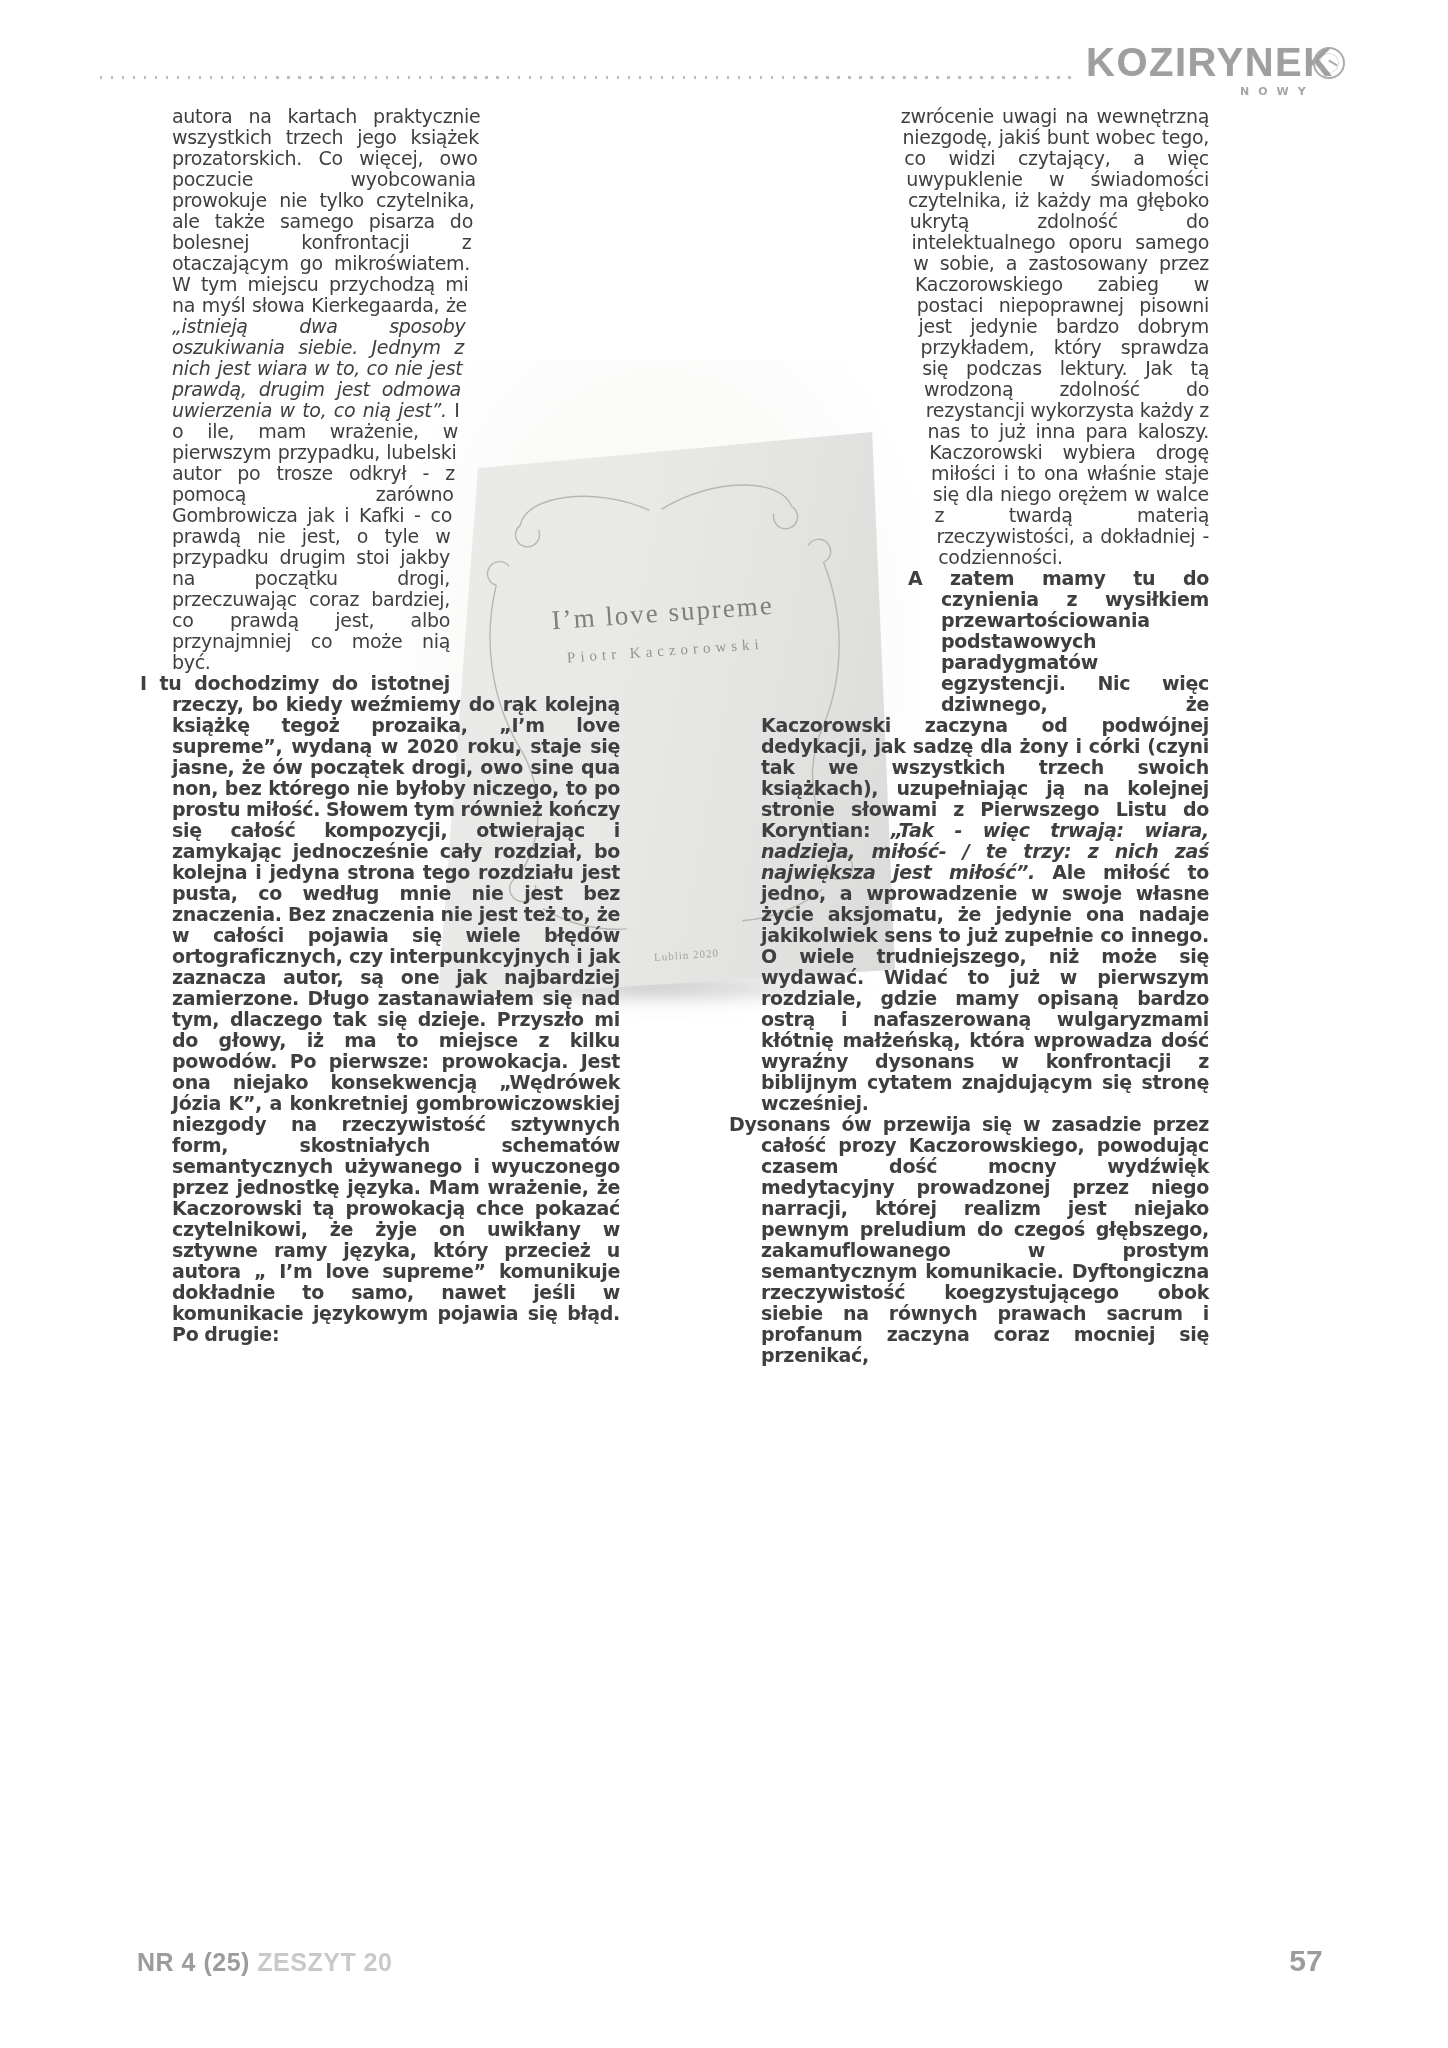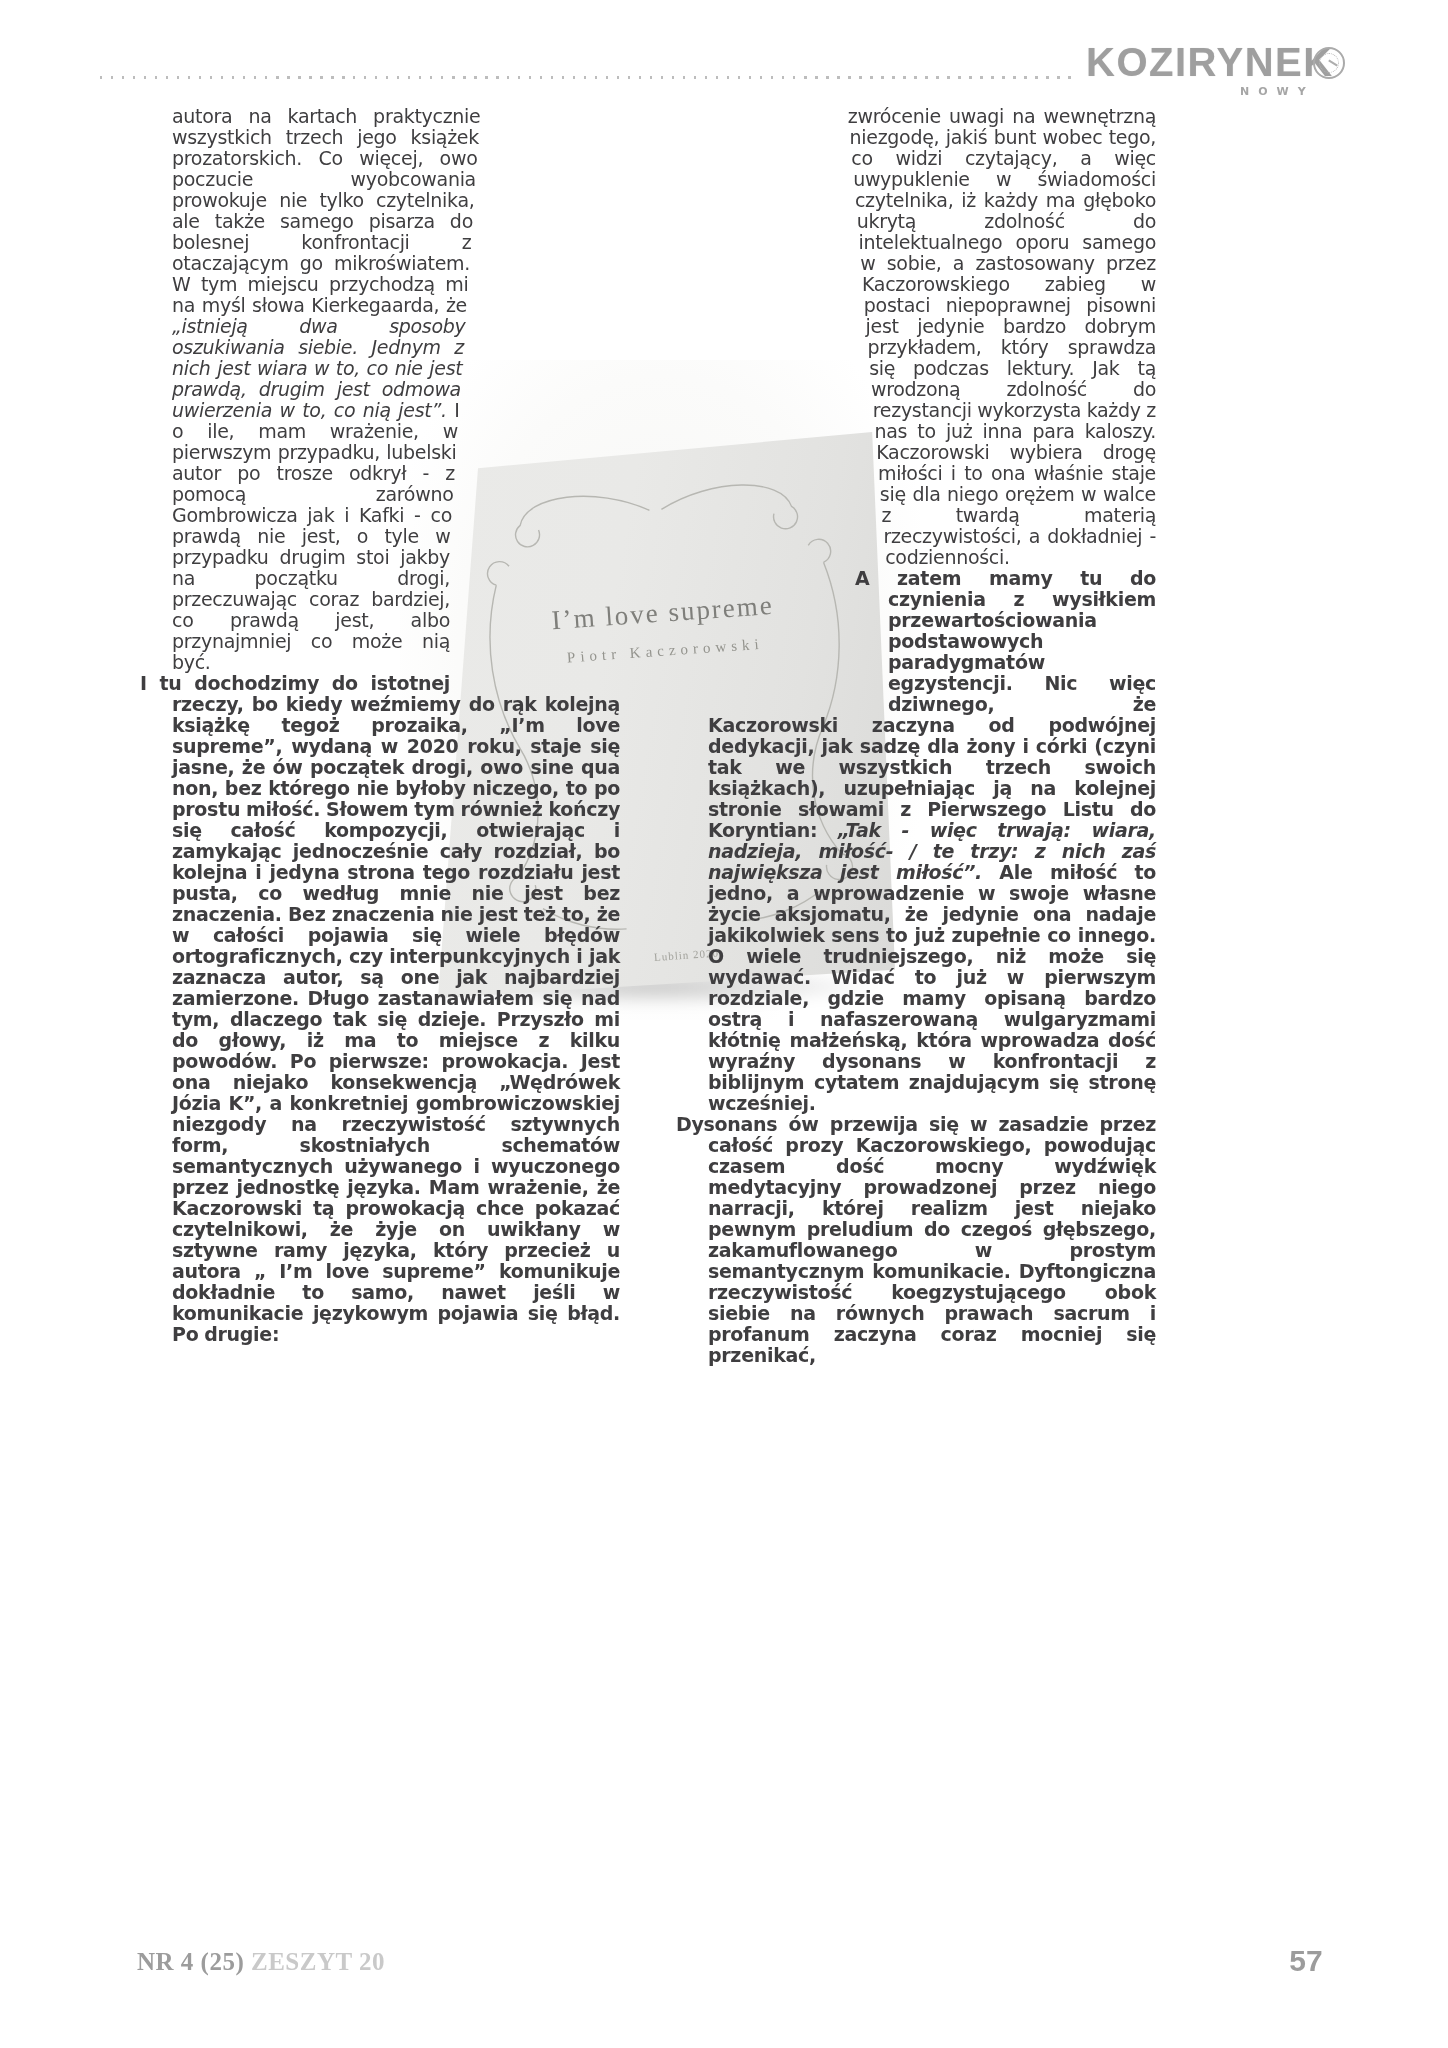--- a/index.html
+++ b/index.html
@@ -34,21 +34,21 @@
     position:absolute;left:1240px;top:85px;width:100px;
     font-size:11px;font-weight:bold;letter-spacing:9px;color:#a6a6a6;
   }
   
   .col{
     position:absolute;top:106px;width:448px;padding-left:32px;
     font-size:19px;line-height:21px;text-align:justify;
     letter-spacing:-0.3px;word-spacing:-0.5px;color:#3f3e40;
   }
   .col-left{left:140px;}
-  .col-right{left:676px;}
+  .col-right{left:729px;}
   .para{margin:0;}
   .para.outdent{text-indent:-32px;font-weight:bold;}
   .it{font-style:italic;}
   .wrap-spacer-left{
     float:right;width:170px;height:560px;margin-top:280px;
     shape-outside:polygon(40px 0,170px 0,170px 560px,0 560px);shape-margin:8px;
   }
   .wrap-spacer-right{
     float:left;width:180px;height:590px;margin-top:249px;
     shape-outside:polygon(0 0,130px 0,180px 590px,0 590px);shape-margin:8px;
@@ -66,21 +66,21 @@
   .book-cover{
     position:absolute;left:0;top:0;width:100%;height:100%;
     clip-path:polygon(15% 16.4%,90.8% 10.9%,95.2% 92.4%,7.3% 96.7%);
     background:linear-gradient(100deg,#c8c8c6 0%,#eaeae8 6%,#e9e9e7 40%,#e2e2e0 72%,#d9d9d7 100%);
   }
   .book-art{position:absolute;left:0;top:0;}
   .book-art text{font-family:"Liberation Serif","DejaVu Serif",serif;}
   
   .footer-issue{
     position:absolute;left:137px;top:1948px;font-size:25px;font-weight:bold;
-    color:#9c9c9c;letter-spacing:0.5px;font-family:Liberation Serif, serif;
+    color:#9c9c9c;letter-spacing:0.5px;font-family:Liberation Sans, sans-serif;
   }
   .footer-issue .lighter{color:#c9c9c9;}
   .page-number{
     position:absolute;left:1270px;top:1944px;width:72px;text-align:center;
     font-size:30px;font-weight:bold;color:#9c9c9c;font-family:"Liberation Sans",sans-serif;
   }
 </style>
 </head>
 <body>
 

